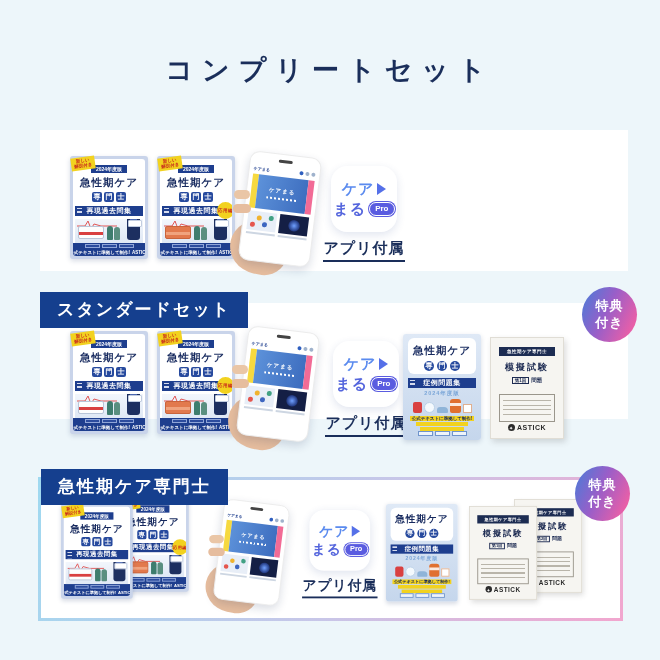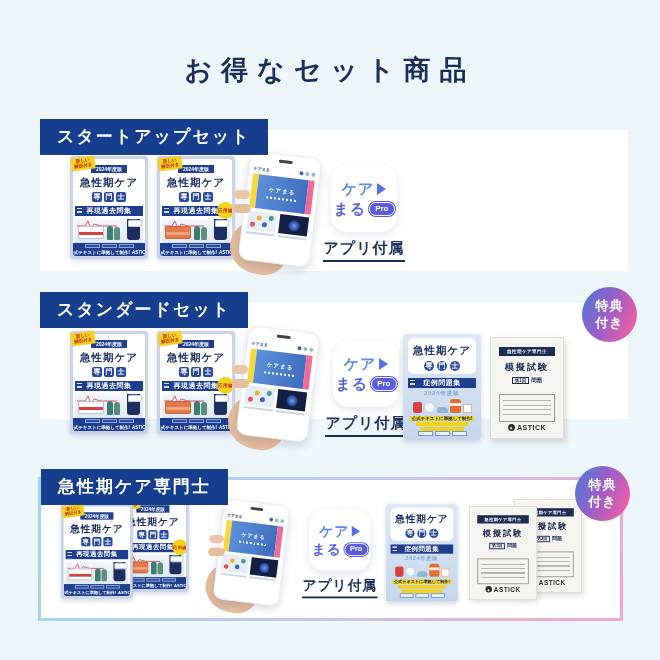--- a/index.html
+++ b/index.html
@@ -155,24 +155,23 @@
   .pp-body { margin-top:10px; width:56px; height:28px; border:0.7px solid #9a968c; padding:3px;
              background:repeating-linear-gradient(#f6f5f1 0 2px,#b9b5aa 2px 3.2px,#f6f5f1 3.2px 4.6px) content-box; }
   .pp-brand { margin-top:auto; margin-bottom:7px; display:flex; align-items:center; gap:2px;
               font-size:7px; font-weight:bold; color:#2b2b2b; letter-spacing:.5px; }
   .pp-crest { width:7px; height:7px; border-radius:50%; background:#2b2b2b; color:#fff; font-size:5px;
               display:flex; align-items:center; justify-content:center; }
 </style>
 </head>
 <body>
 
-<h1 class="title">お得なセット商品</h1>
+<h1 class="title">コンプリートセット</h1>
 
 <section class="panel s1">
-  <div class="sec-header">スタートアップセット</div>
   <div class="comp book" style="left: 30px; top: 26px;">
     <div class="bk-corner">
       <div>新しい</div>
       <div>解説付き</div>
     </div>
     <div class="bk-inner">
       <div class="bk-edition">2024年度版</div>
       <div class="bk-title">急性期ケア</div>
       <div class="bk-subrow">
         <span>専</span>

